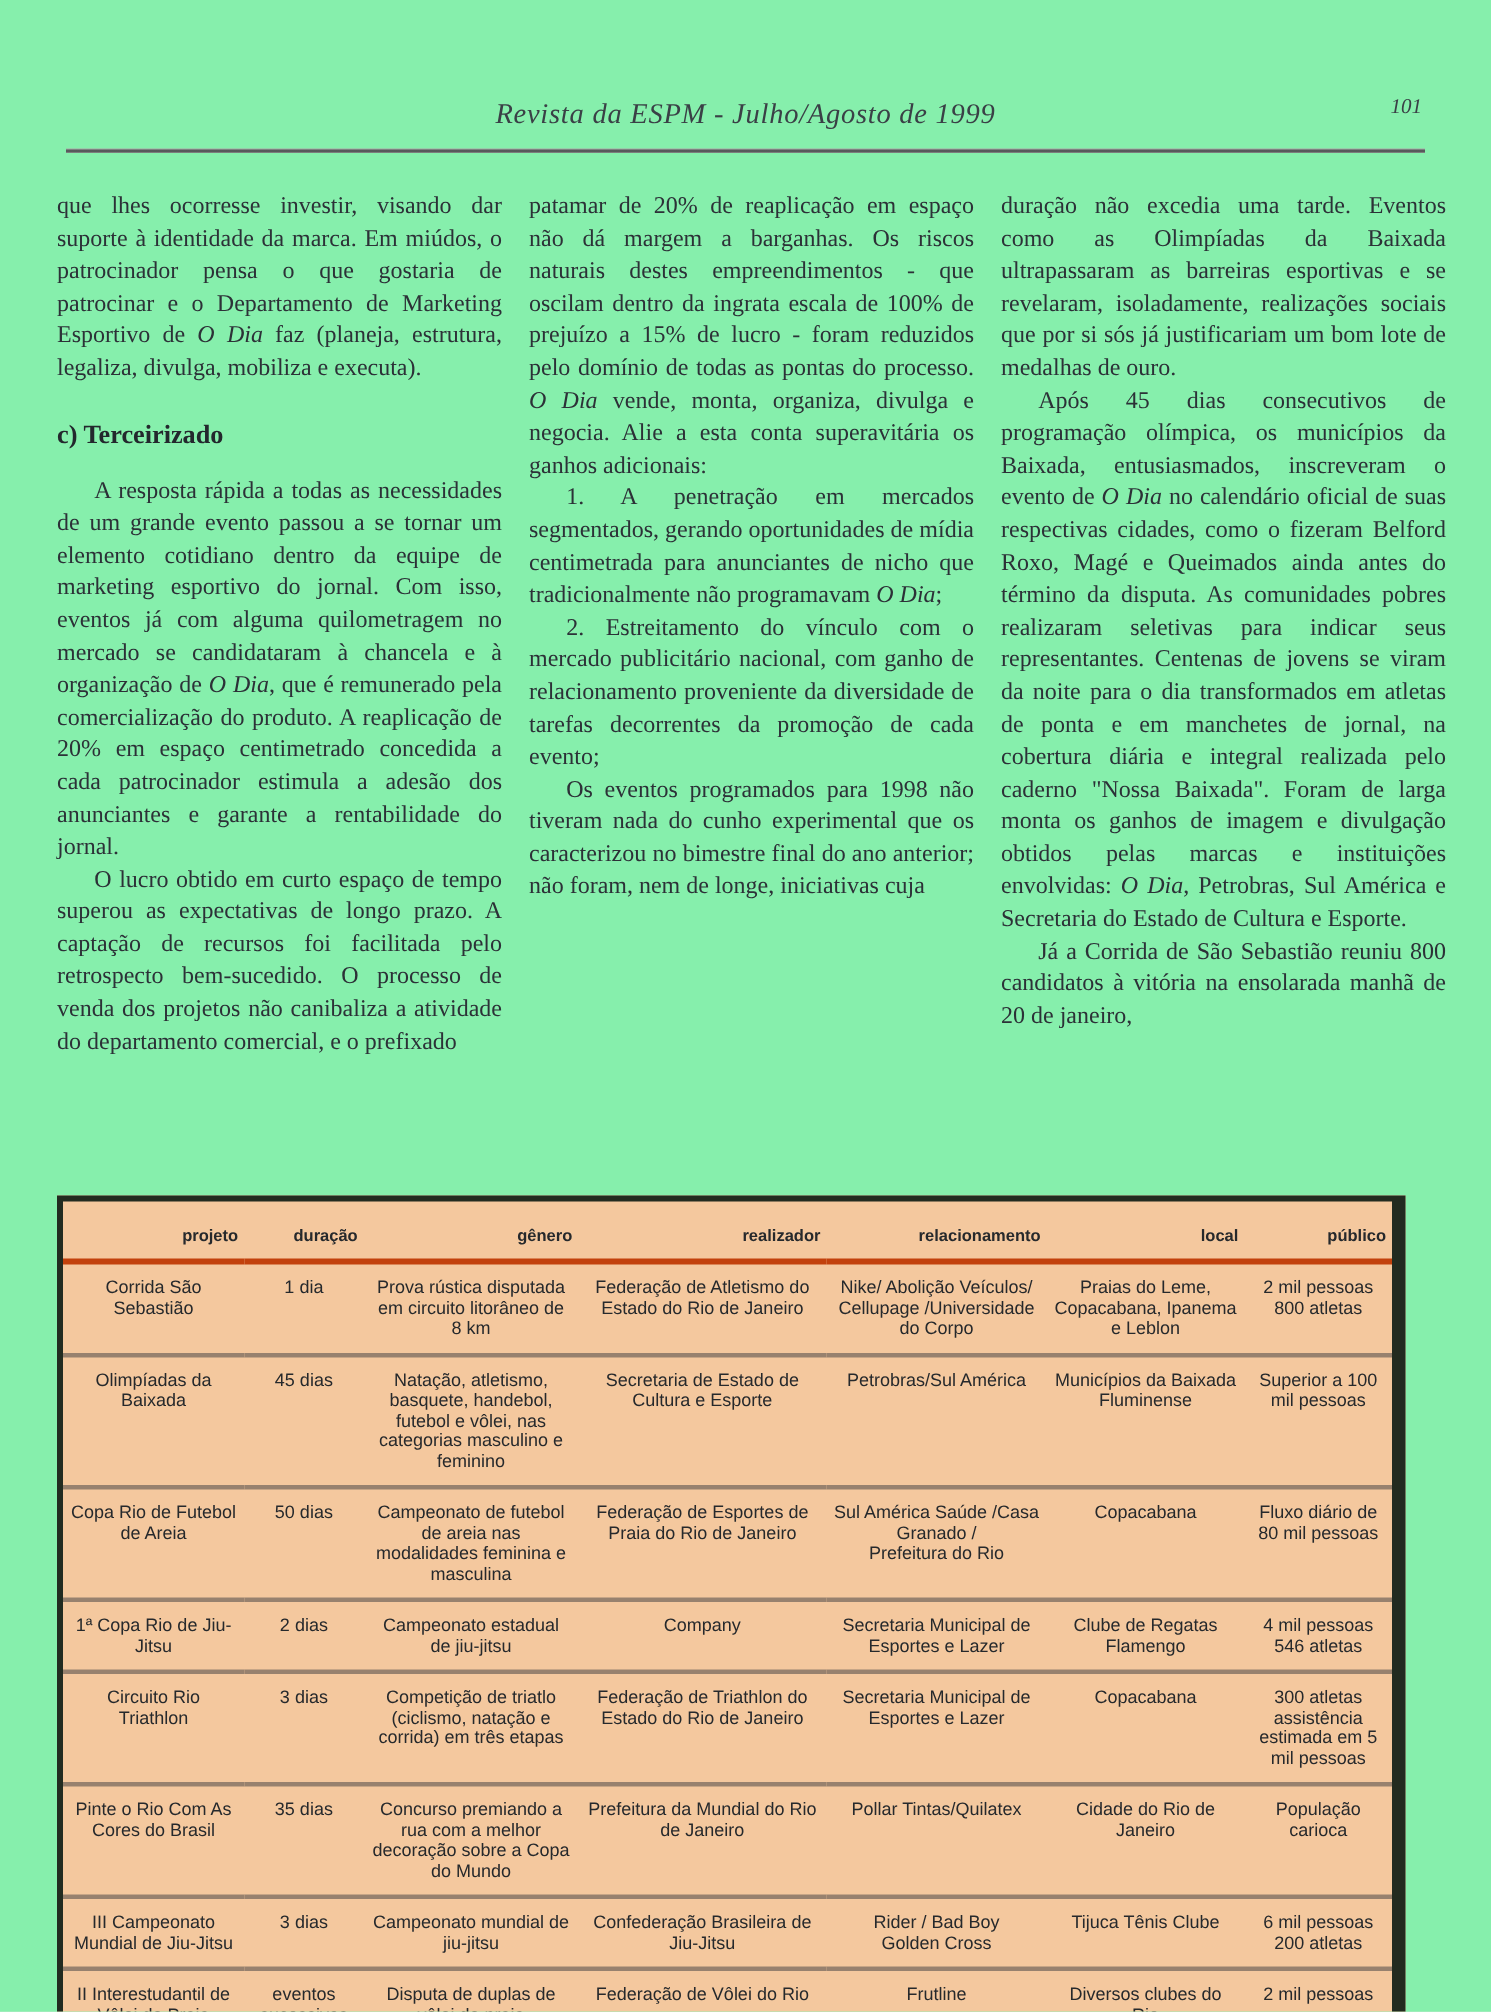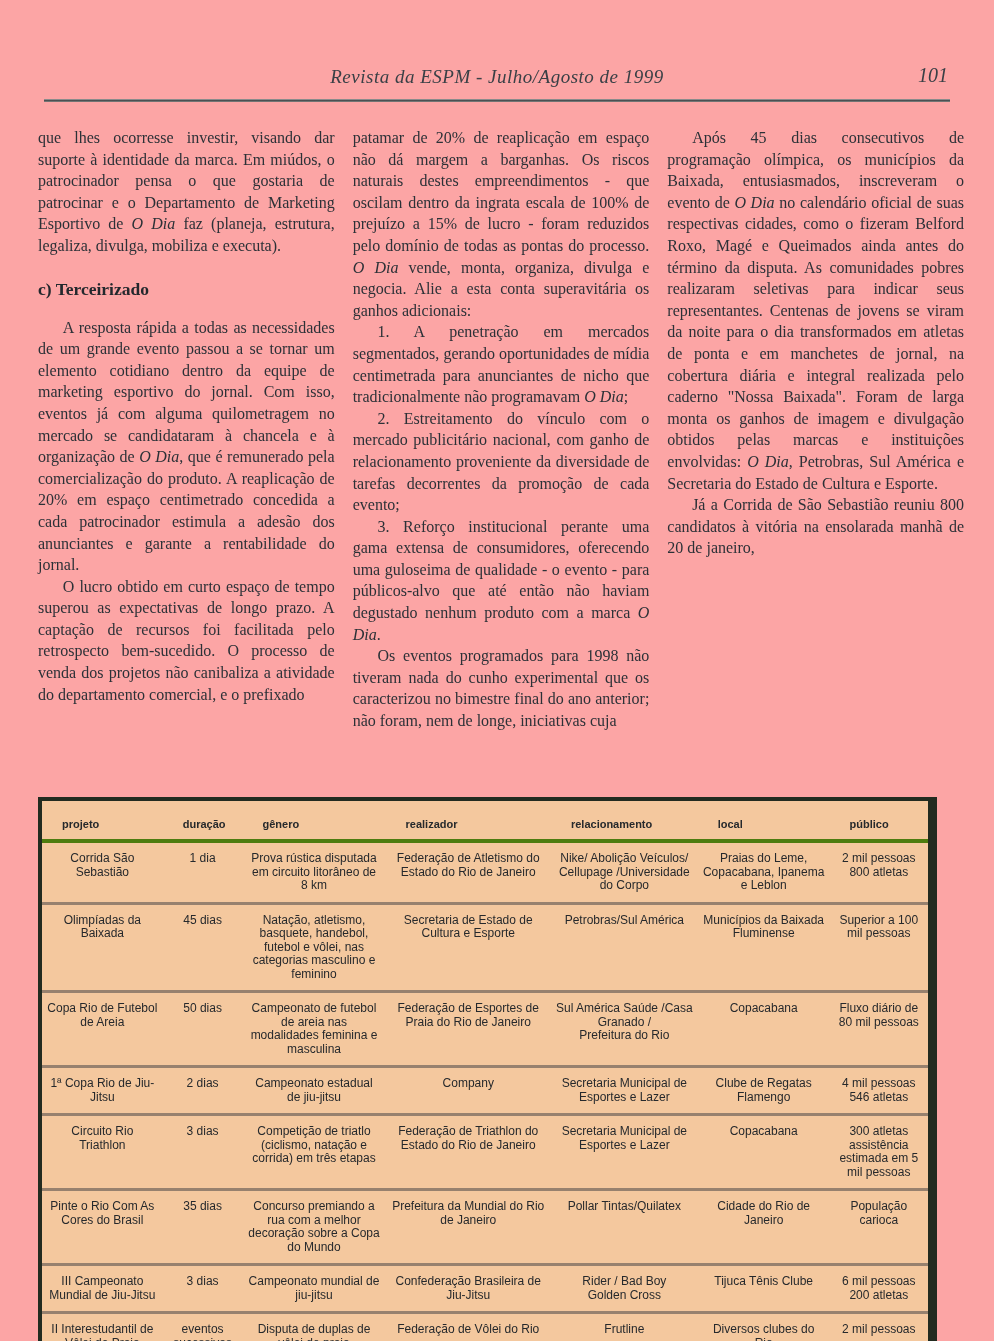--- a/index.html
+++ b/index.html
@@ -1,39 +1,39 @@
 <!DOCTYPE html>
 <html lang="pt"><head>
 <meta charset="utf-8">
 <style>
   html,body{margin:0;padding:0;}
   body{background:#e8e8e6;}
   .page{
     position:relative;
     width:994px;height:1341px;
     margin:0 auto;
-    background:#fca5a5;
+    background:#86efac;
     overflow:hidden;
     color:#2c3137;
     font-family:"Liberation Serif", serif;
   }
   
   .page-header{position:relative;padding:66px 44px 0 44px;}
   .journal-title{
     text-align:center;
     font-style:italic;
     font-size:19px;
     letter-spacing:.5px;
     color:#3a4046;
   }
   .page-number{
     position:absolute;
     right:46px;top:64px;
     font-style:italic;
-    font-size:20px;
+    font-size:14px;
     color:#3a4046;
   }
   .header-rule{
     margin-top:11px;
     height:3px;
     background:linear-gradient(to bottom,#a9a9a7,#44474a 55%,#8f8f8d);
   }
   
   .article-columns{
     position:absolute;
@@ -72,22 +72,22 @@
     width:100%;
     border-collapse:collapse;
     table-layout:fixed;
     font-family:"Liberation Sans", sans-serif;
     color:#26292c;
   }
   table.events-table th{
     font-size:11px;
     font-weight:bold;
     padding:17px 4px 9px 20px;
-    text-align:left;
-    border-bottom:4px solid #4d7c0f;
+    text-align:right;
+    border-bottom:4px solid #c2410c;
   }
   table.events-table td{
     font-size:12px;
     line-height:13.5px;
     padding:9px 5px;
     text-align:center;
     vertical-align:top;
     white-space:pre-line;
   }
   table.events-table tbody tr + tr td{
@@ -118,25 +118,25 @@
       <p>que lhes ocorresse investir, visando dar suporte à identidade da marca. Em miúdos, o patrocinador pensa o que gostaria de patrocinar e o Departamento de Marketing Esportivo de <i>O Dia</i> faz (planeja, estrutura, legaliza, divulga, mobiliza e executa).</p>
       <h3 class="section-heading">c) Terceirizado</h3>
       <p class="ind">A resposta rápida a todas as necessidades de um grande evento passou a se tornar um elemento cotidiano dentro da equipe de marketing esportivo do jornal. Com isso, eventos já com alguma quilometragem no mercado se candidataram à chancela e à organização de <i>O Dia</i>, que é remunerado pela comercialização do produto. A reaplicação de 20% em espaço centimetrado concedida a cada patrocinador estimula a adesão dos anunciantes e garante a rentabilidade do jornal.</p>
       <p class="ind">O lucro obtido em curto espaço de tempo superou as expectativas de longo prazo. A captação de recursos foi facilitada pelo retrospecto bem-sucedido. O processo de venda dos projetos não canibaliza a atividade do departamento comercial, e o prefixado</p>
     </section>
 
     <section class="text-column">
       <p>patamar de 20% de reaplicação em espaço não dá margem a barganhas. Os riscos naturais destes empreendimentos - que oscilam dentro da ingrata escala de 100% de prejuízo a 15% de lucro - foram reduzidos pelo domínio de todas as pontas do processo. <i>O Dia</i> vende, monta, organiza, divulga e negocia. Alie a esta conta superavitária os ganhos adicionais:</p>
       <p class="ind">1. A penetração em mercados segmentados, gerando oportunidades de mídia centimetrada para anunciantes de nicho que tradicionalmente não programavam <i>O Dia</i>;</p>
       <p class="ind">2. Estreitamento do vínculo com o mercado publicitário nacional, com ganho de relacionamento proveniente da diversidade de tarefas decorrentes da promoção de cada evento;</p>
-      <p class="ind">3. Reforço institucional perante uma gama extensa de consumidores, oferecendo uma guloseima de qualidade - o evento - para públicos-alvo que até então não haviam degustado nenhum produto com a marca <i>O Dia</i>.</p>
       <p class="ind">Os eventos programados para 1998 não tiveram nada do cunho experimental que os caracterizou no bimestre final do ano anterior; não foram, nem de longe, iniciativas cuja</p>
     </section>
 
     <section class="text-column">
+      <p>duração não excedia uma tarde. Eventos como as Olimpíadas da Baixada ultrapassaram as barreiras esportivas e se revelaram, isoladamente, realizações sociais que por si sós já justificariam um bom lote de medalhas de ouro.</p>
       <p class="ind">Após 45 dias consecutivos de programação olímpica, os municípios da Baixada, entusiasmados, inscreveram o evento de <i>O Dia</i> no calendário oficial de suas respectivas cidades, como o fizeram Belford Roxo, Magé e Queimados ainda antes do término da disputa. As comunidades pobres realizaram seletivas para indicar seus representantes. Centenas de jovens se viram da noite para o dia transformados em atletas de ponta e em manchetes de jornal, na cobertura diária e integral realizada pelo caderno "Nossa Baixada". Foram de larga monta os ganhos de imagem e divulgação obtidos pelas marcas e instituições envolvidas: <i>O Dia</i>, Petrobras, Sul América e Secretaria do Estado de Cultura e Esporte.</p>
       <p class="ind">Já a Corrida de São Sebastião reuniu 800 candidatos à vitória na ensolarada manhã de 20 de janeiro,</p>
     </section>
   </main>
 
   <div class="events-table-frame">
     <table class="events-table">
       <thead>
         <tr>
             <th>projeto</th>

